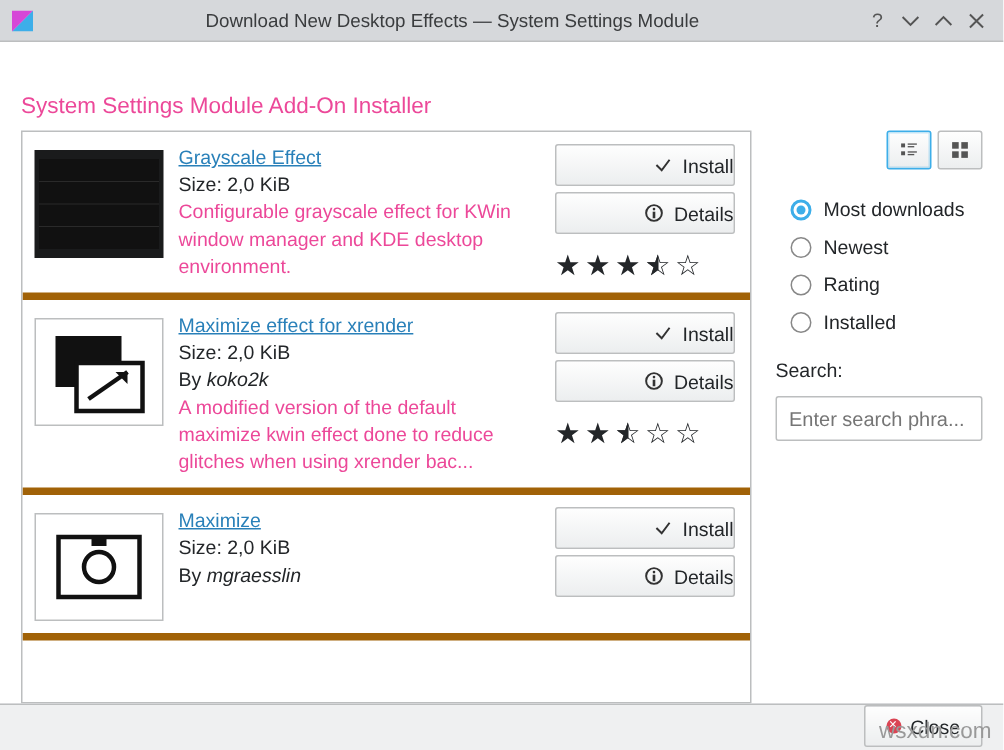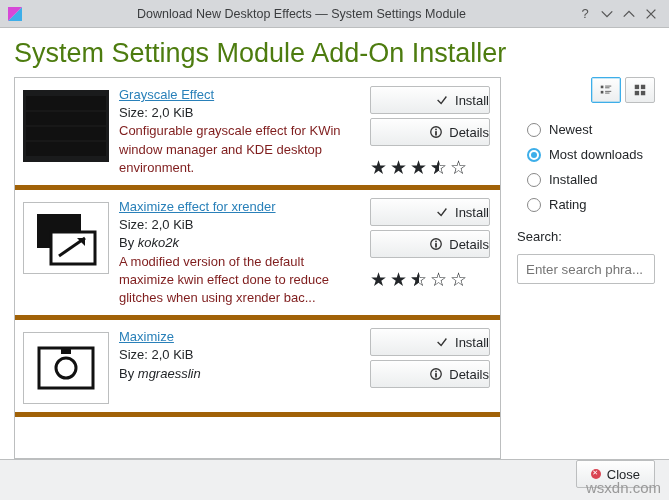--- a/index.html
+++ b/index.html
@@ -1,31 +1,31 @@
 <!DOCTYPE html>
 <html><head>
 <meta charset="utf-8">
 <style>
 * { box-sizing: border-box; margin: 0; padding: 0; }
 body { font-family: -apple-system, "Segoe UI", sans-serif; font-size: 13px; color: #232629; background: #fff; width: 669px; height: 500px; overflow: hidden; }
 .titlebar { height: 28px; background: #d6d8db; display: flex; align-items: center; padding: 0 8px; border-bottom: 1px solid #bcbebf; }
 .titlebar .logo { width: 14px; height: 14px; margin-right: 8px; }
 .titlebar .title { flex: 1; text-align: center; color: #3a3c3e; font-size: 12.5px; }
 .titlebar .ctrl { width: 20px; height: 20px; display: flex; align-items: center; justify-content: center; color: #555; margin-left: 2px; cursor: pointer; }
-.page-title { font-size: 27px; color: #4d7c0f; padding: 10px 14px 8px; font-weight: 400; }
+.page-title { font-size: 15px; color: #ec4899; padding: 10px 14px 8px; font-weight: 400; margin-top: 24px; }
 .main { display: flex; height: calc(500px - 28px - 46px - 44px); padding: 0 14px; }
 .list-pane { flex: 1; background: #fff; border: 1px solid #bcbebf; overflow-y: auto; margin-right: 4px; position: relative; }
 .item { display: flex; padding: 8px 10px 8px 8px; border-bottom: 5px solid #a16207; }
 .thumb { width: 86px; height: 72px; background: #1a1b1c; display: flex; align-items: center; justify-content: center; flex-shrink: 0; margin-top: 4px; }
 .info { flex: 1; padding: 0 10px; line-height: 1.4; }
 .info .name { color: #2980b9; text-decoration: underline; cursor: pointer; }
 .info .size { color: #232629; }
 .info .by { font-style: italic; }
 .info .by .lbl { font-style: normal; }
-.info .desc { color: #7f1d1d; }
+.info .desc { color: #ec4899; }
 .actions { width: 120px; flex-shrink: 0; display: flex; flex-direction: column; gap: 4px; }
 .btn { height: 28px; border: 1px solid #bcbebf; background: linear-gradient(#fefefe,#eceeef); border-radius: 2px; display: flex; align-items: center; justify-content: flex-end; gap: 6px; font-size: 13px; cursor: pointer; }
 .stars { display: flex; gap: 2px; margin-top: 8px; }
 .star { font-size: 19px; line-height: 1; color: #232629; position: relative; width: 18px; display: inline-block; }
 .star.empty { color: #232629; }
 .star.half::before { content: "★"; position: absolute; left: 0; width: 50%; overflow: hidden; color: #232629; }
 .side { width: 150px; padding-left: 12px; }
 .view-btns { display: flex; justify-content: flex-end; gap: 4px; margin-bottom: 14px; }
 .view-btn { width: 30px; height: 26px; border: 1px solid #bcbebf; border-radius: 2px; background: linear-gradient(#fefefe,#eceeef); display: flex; align-items: center; justify-content: center; cursor: pointer; }
 .view-btn.active { border-color: #3daee9; box-shadow: 0 0 0 1px rgba(61,174,233,.3) inset; }
@@ -205,34 +205,34 @@
       <div class="view-btn">
           <svg class="ico" viewBox="0 0 16 16">
             <rect x="2" y="2" width="5" height="5" fill="#555"></rect>
             <rect x="9" y="2" width="5" height="5" fill="#555"></rect>
             <rect x="2" y="9" width="5" height="5" fill="#555"></rect>
             <rect x="9" y="9" width="5" height="5" fill="#555"></rect>
           </svg>
         </div>
     </div>
     <div class="radio-row">
+        <span class="radio checked"></span>
+        <span>Most downloads</span>
+      </div>
+    <div class="radio-row">
         <span class="radio"></span>
         <span>Newest</span>
       </div>
     <div class="radio-row">
-        <span class="radio checked"></span>
-        <span>Most downloads</span>
+        <span class="radio"></span>
+        <span>Rating</span>
       </div>
     <div class="radio-row">
         <span class="radio"></span>
         <span>Installed</span>
-      </div>
-    <div class="radio-row">
-        <span class="radio"></span>
-        <span>Rating</span>
       </div>
     <h4 style="margin-top:12px">Search:</h4>
     <input class="search-box" placeholder="Enter search phra..." style="">
   </div>
 </div>
 
 <div class="footer">
   <div class="close-btn">
     <span class="close-dot"></span>
     <span>Close</span>

